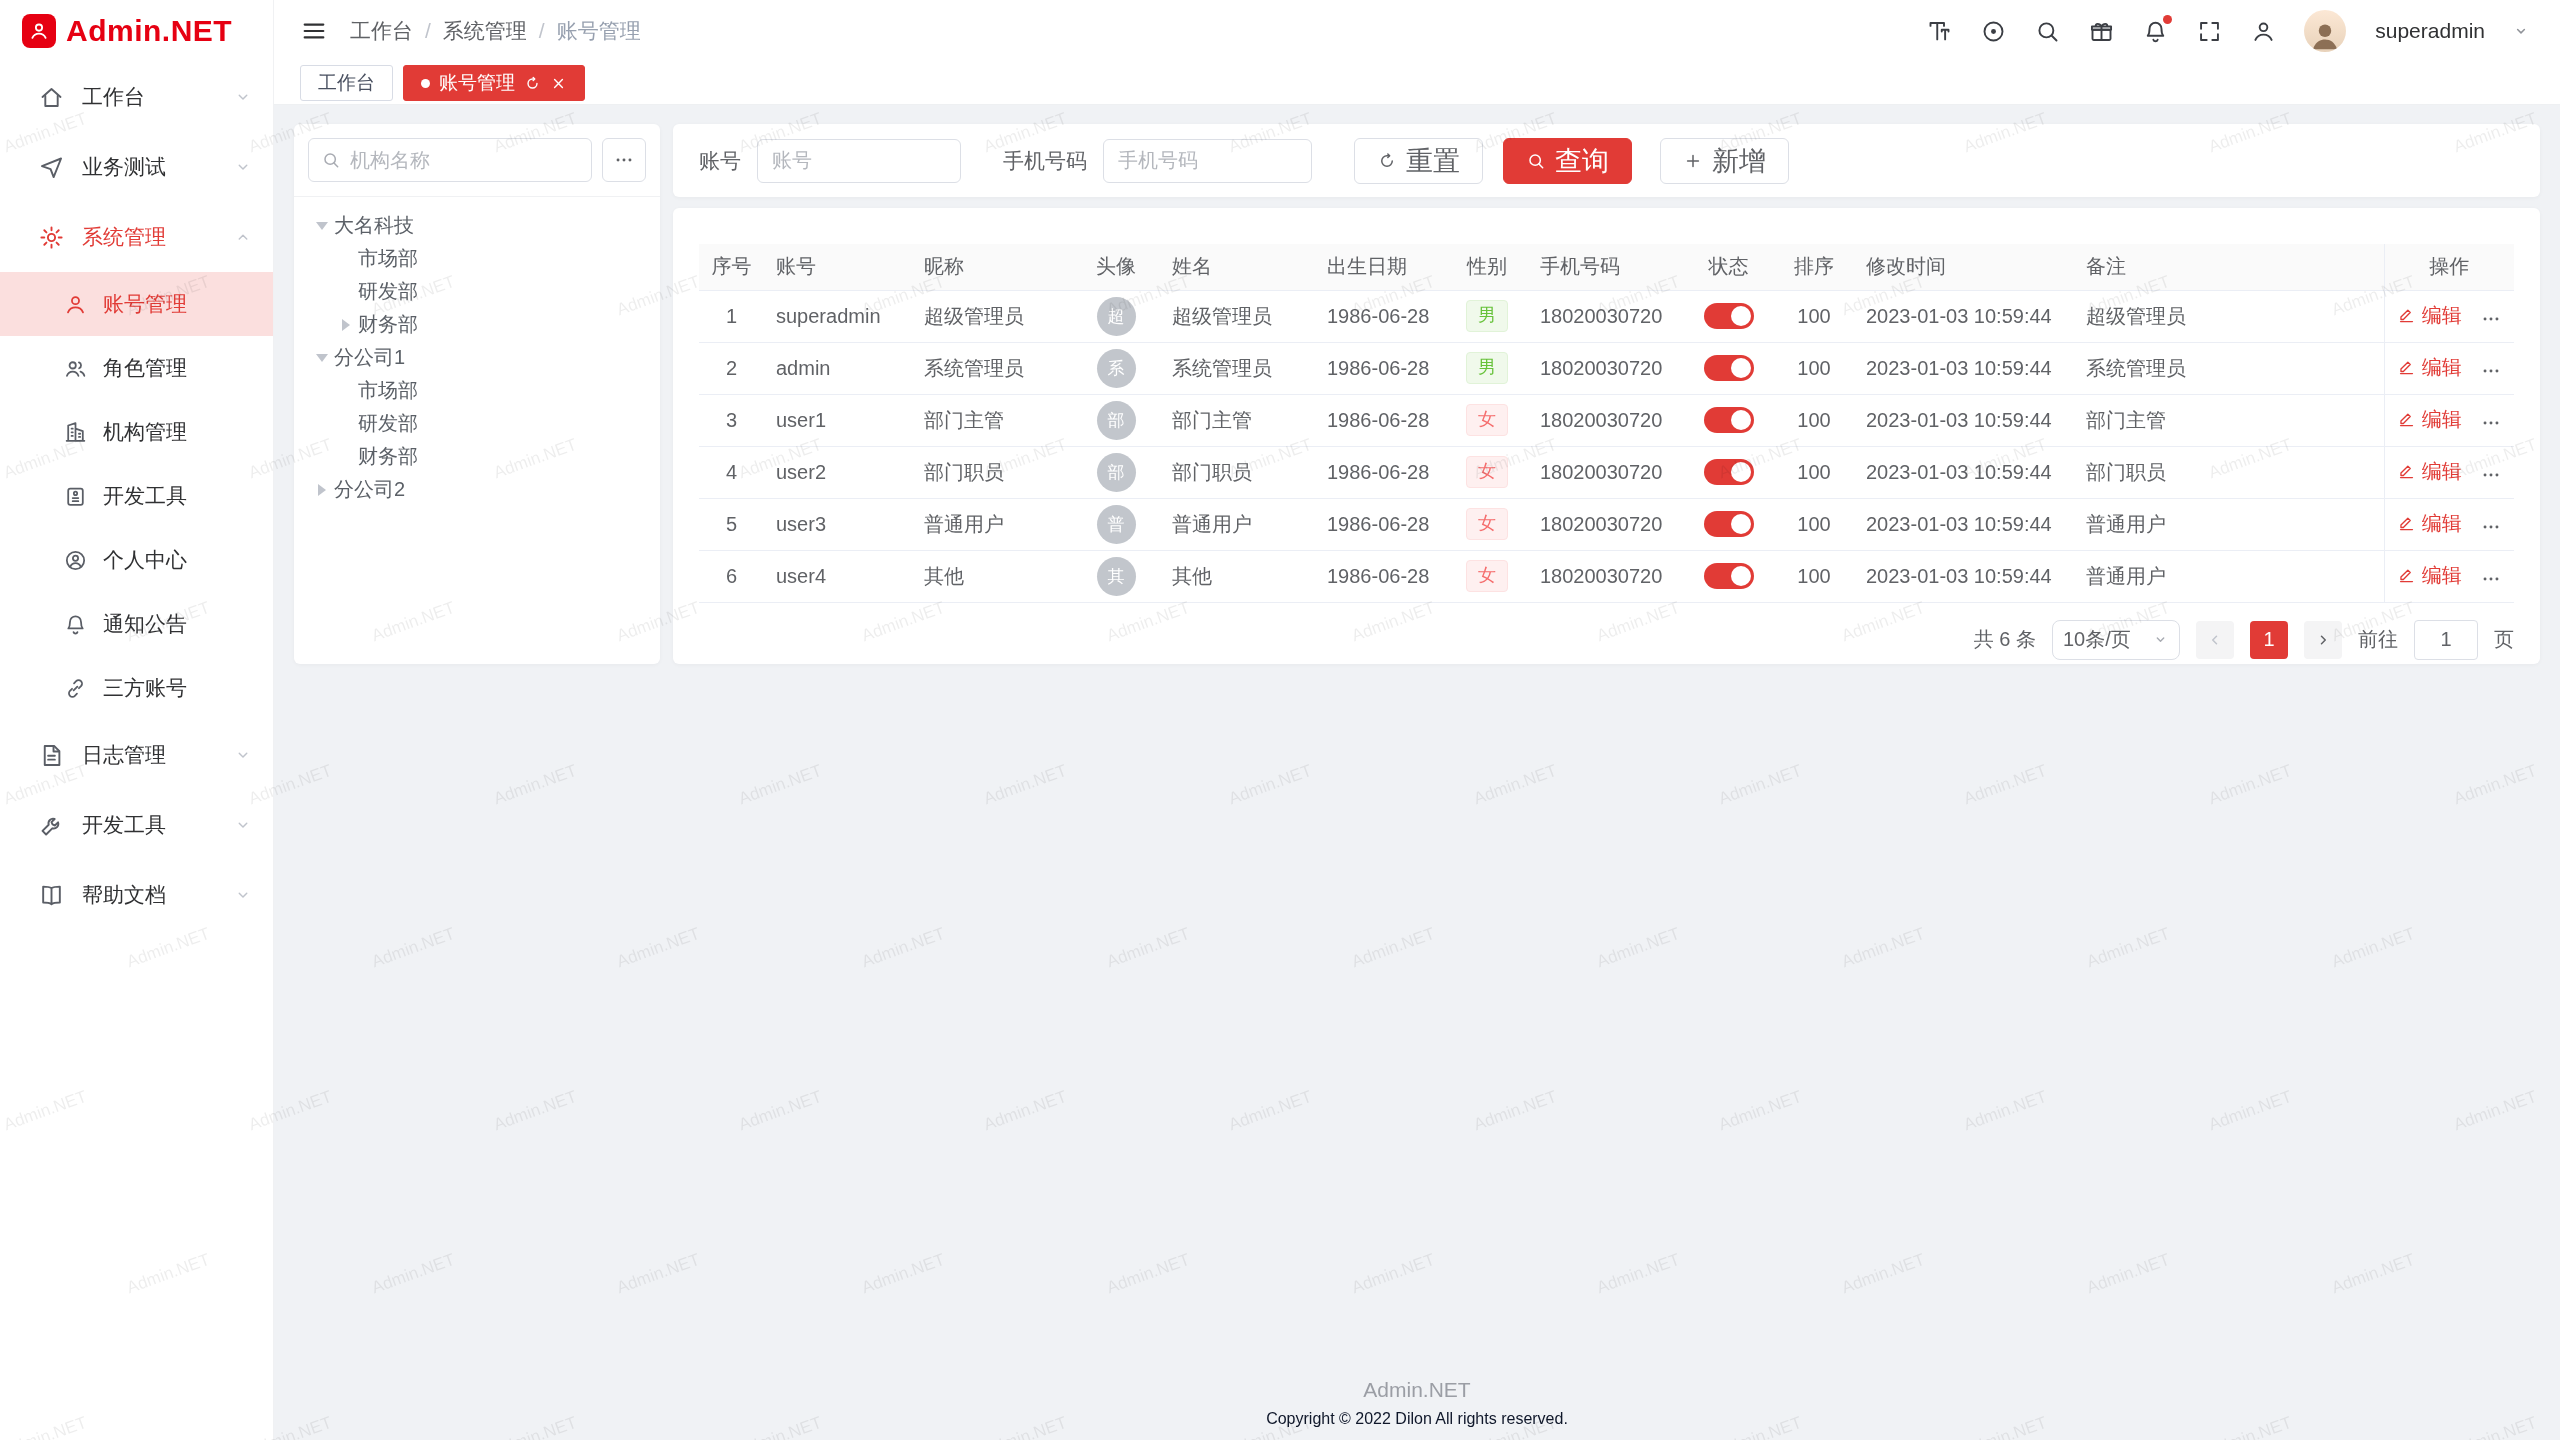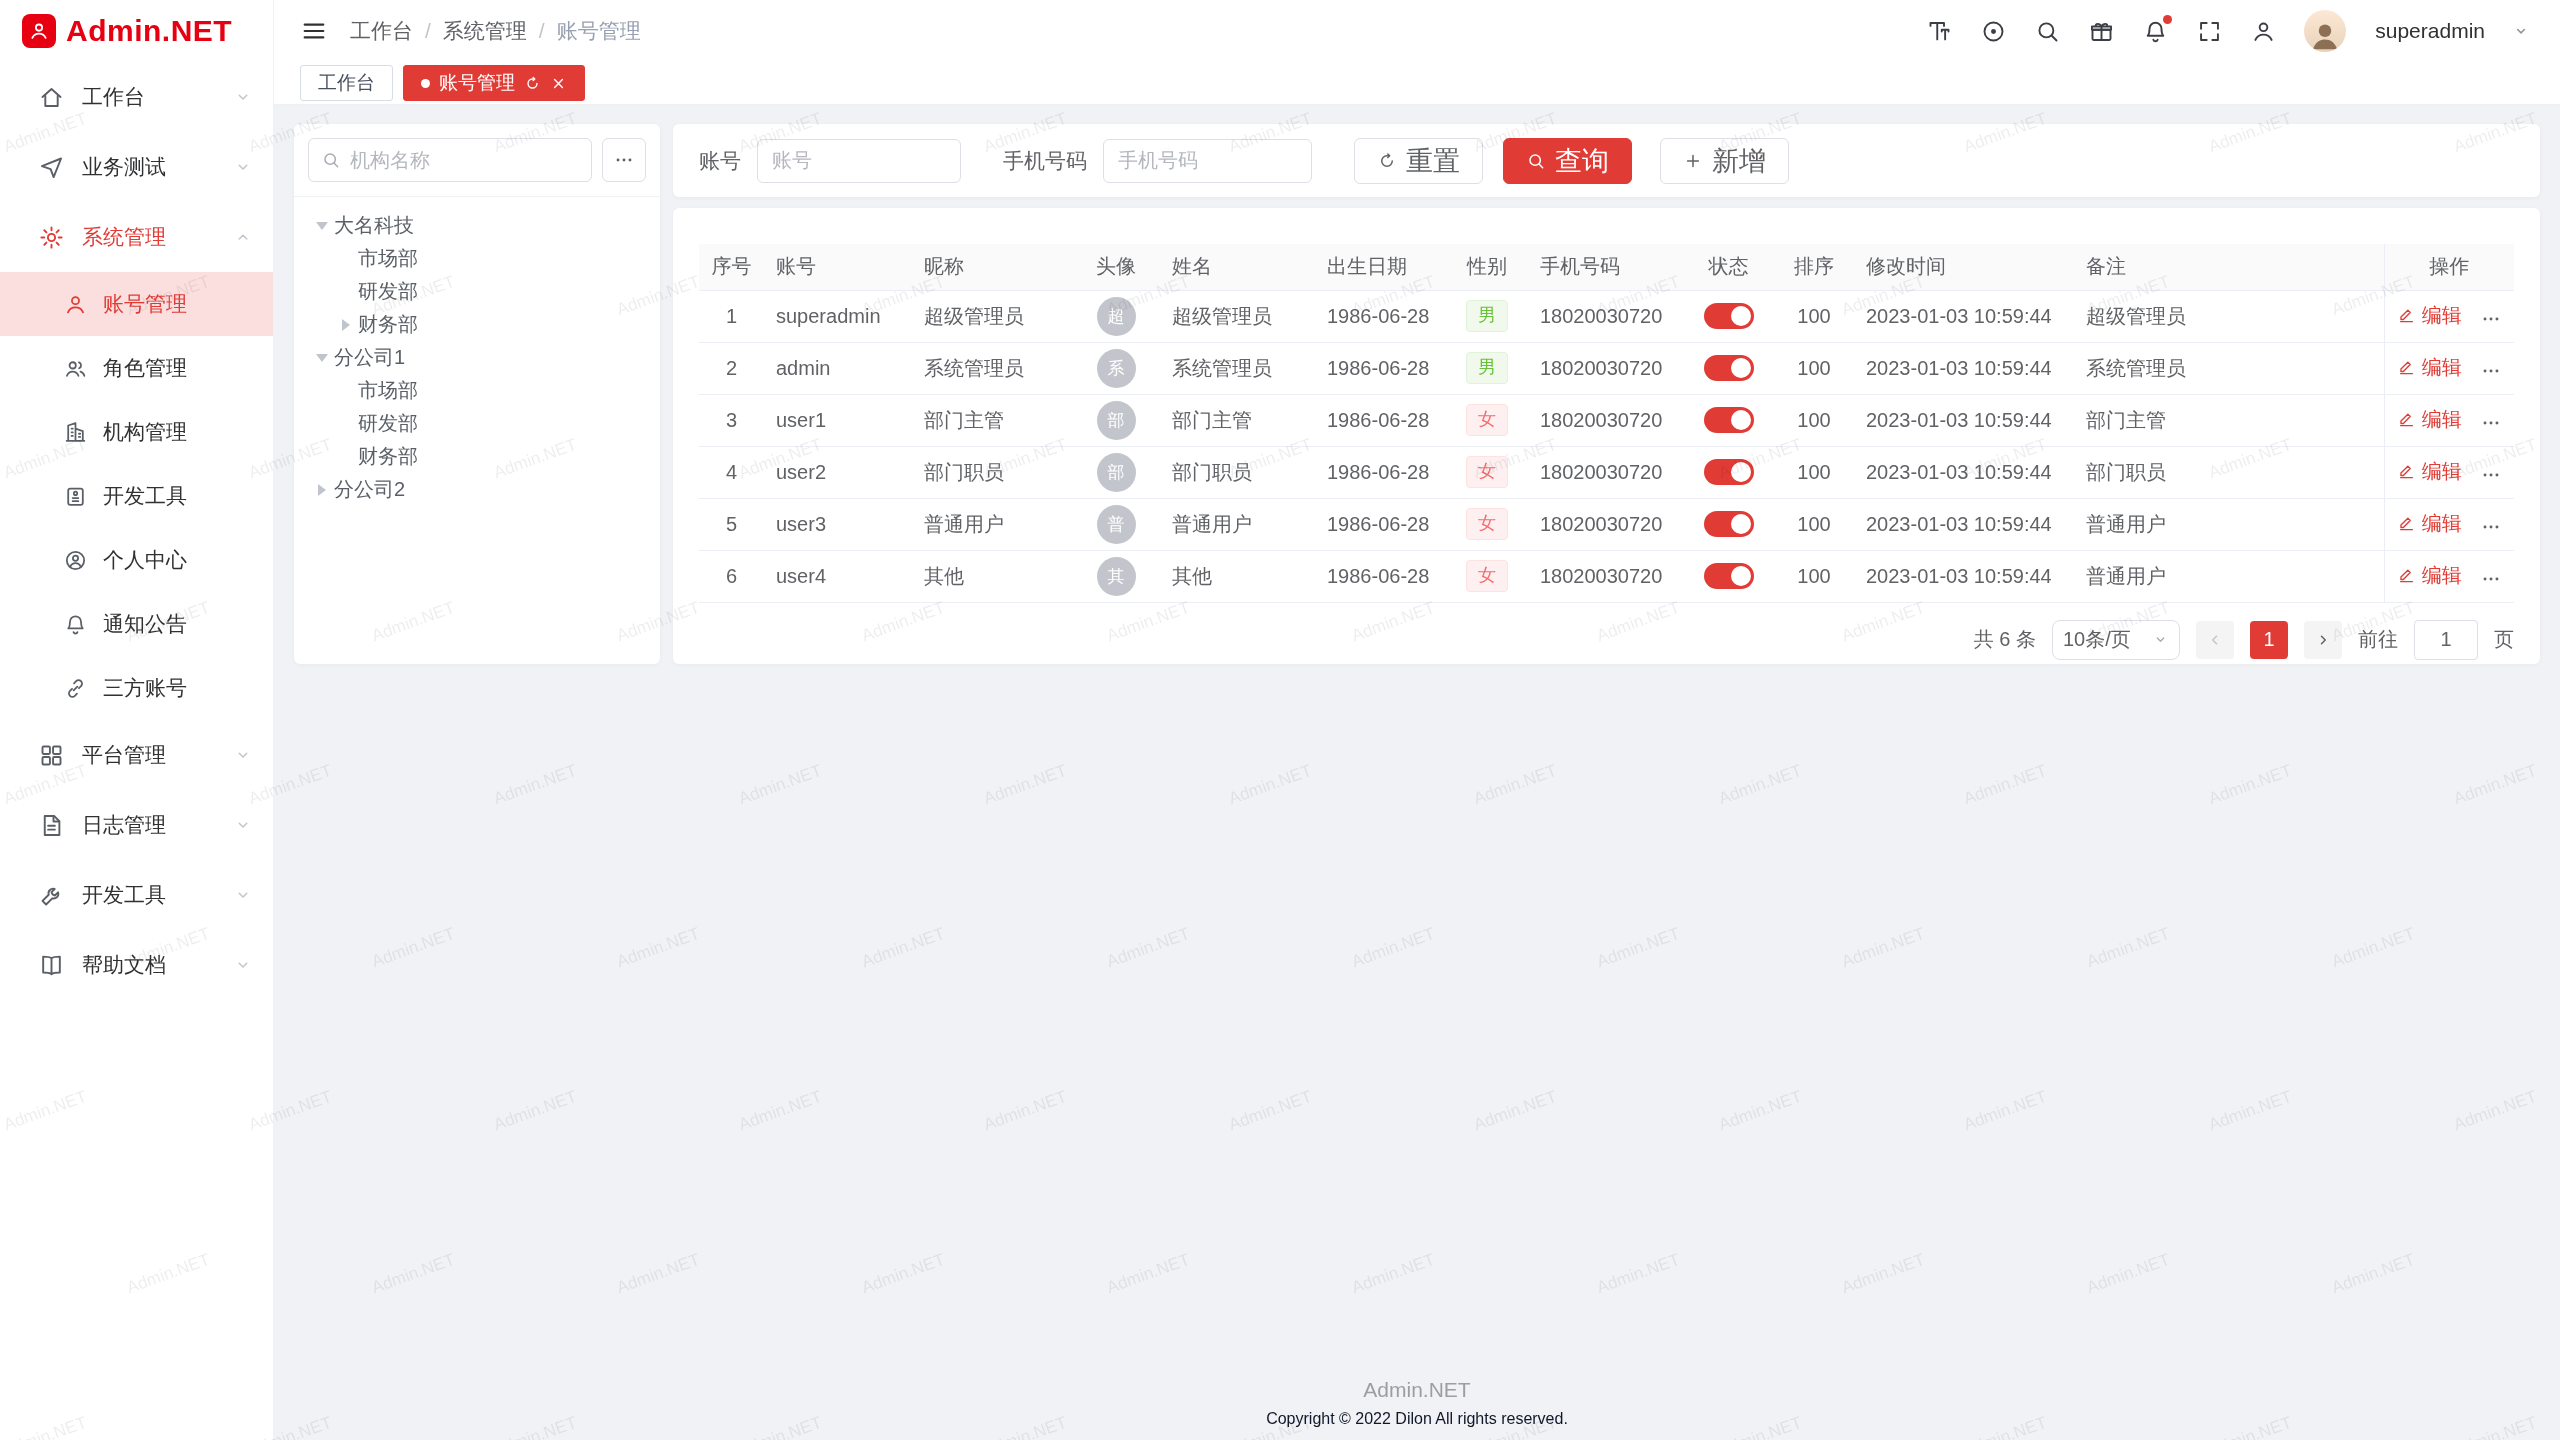--- a/index.html
+++ b/index.html
@@ -328,32 +328,20 @@
         <span>通知公告</span>
       </div>
       <div class="submenu-item">
         <svg class="mi-icon" viewBox="0 0 24 24" fill="none" stroke="currentColor" stroke-width="1.7" stroke-linecap="round" stroke-linejoin="round">
           <path d="M10.2 13.8l3.6-3.6M8.7 12.3l-2 2a3.3 3.3 0 0 0 4.7 4.7l2-2M15.3 11.7l2-2a3.3 3.3 0 0 0-4.7-4.7l-2 2"></path>
         </svg>
         <span>三方账号</span>
       </div>
       <div class="menu-item">
         <svg class="mi-icon" viewBox="0 0 24 24" fill="none" stroke="currentColor" stroke-width="1.7" stroke-linecap="round" stroke-linejoin="round">
-          <rect x="4" y="4" width="6.6" height="6.6" rx="1"></rect>
-          <rect x="13.4" y="4" width="6.6" height="6.6" rx="1"></rect>
-          <rect x="4" y="13.4" width="6.6" height="6.6" rx="1"></rect>
-          <rect x="13.4" y="13.4" width="6.6" height="6.6" rx="1"></rect>
-        </svg>
-        <span>平台管理</span>
-        <svg class="chev" viewBox="0 0 24 24" fill="none" stroke="currentColor" stroke-width="1.7" stroke-linecap="round" stroke-linejoin="round">
-          <path d="M7.5 10l4.5 4.5L16.5 10"></path>
-        </svg>
-      </div>
-      <div class="menu-item">
-        <svg class="mi-icon" viewBox="0 0 24 24" fill="none" stroke="currentColor" stroke-width="1.7" stroke-linecap="round" stroke-linejoin="round">
           <path d="M6 3.5h8.3L19 8.2V20.5H6Z"></path>
           <path d="M13.8 3.8V8.5h4.7M9 12.2h6M9 15.7h6"></path>
         </svg>
         <span>日志管理</span>
         <svg class="chev" viewBox="0 0 24 24" fill="none" stroke="currentColor" stroke-width="1.7" stroke-linecap="round" stroke-linejoin="round">
           <path d="M7.5 10l4.5 4.5L16.5 10"></path>
         </svg>
       </div>
       <div class="menu-item">
         <svg class="mi-icon" viewBox="0 0 24 24" fill="none" stroke="currentColor" stroke-width="1.7" stroke-linecap="round" stroke-linejoin="round">

